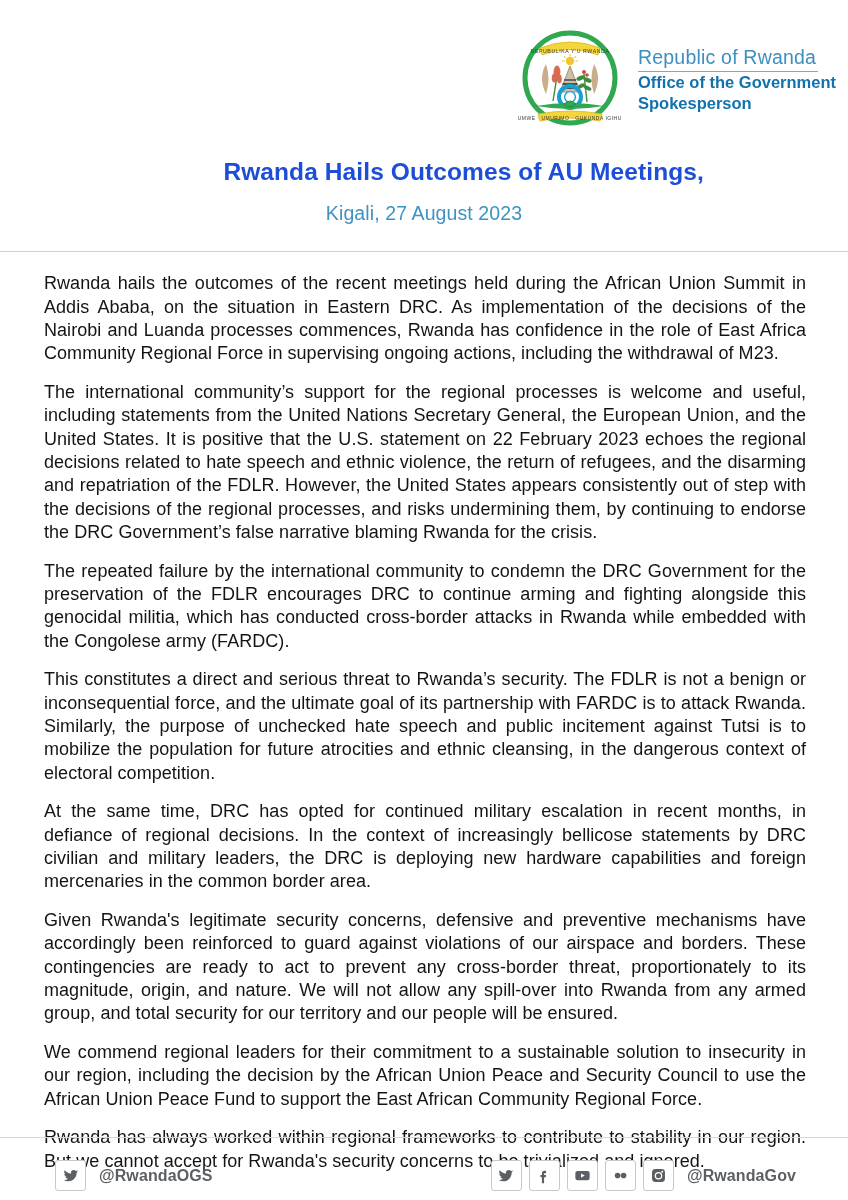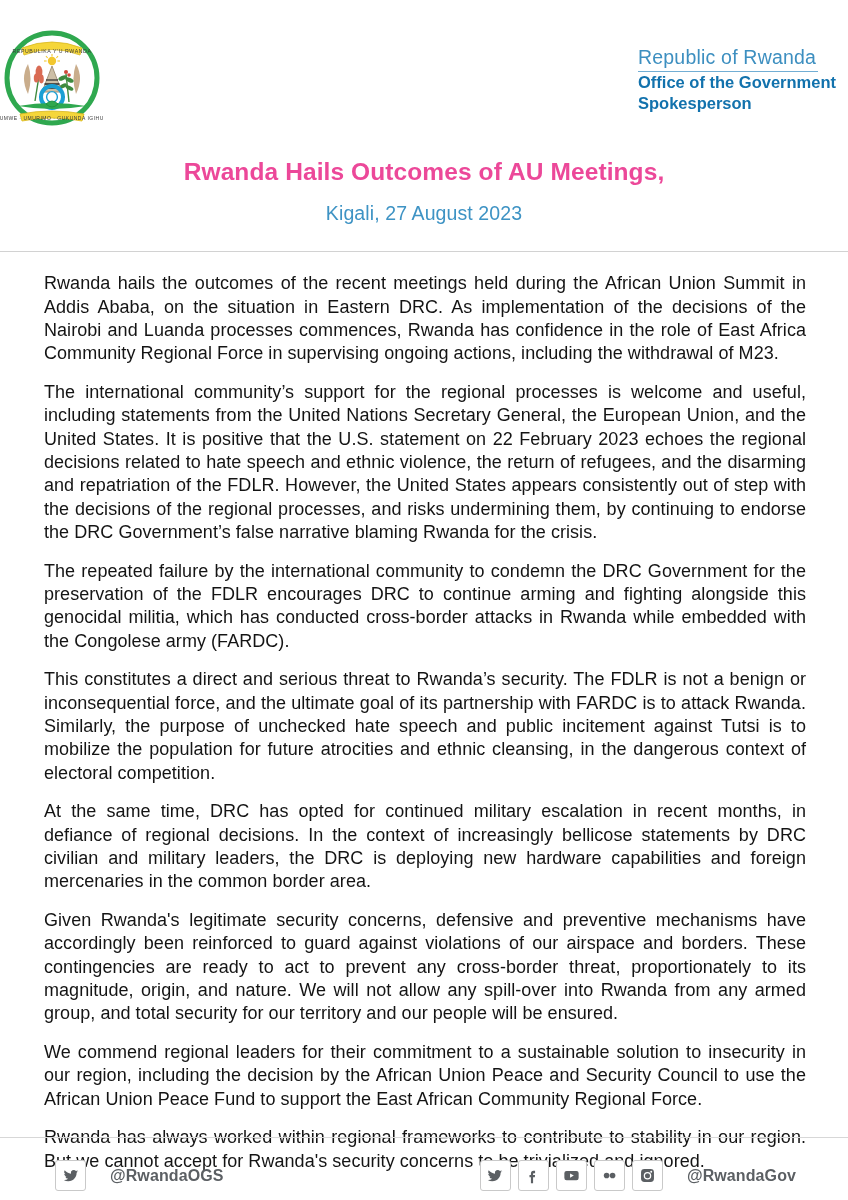--- a/index.html
+++ b/index.html
@@ -14,21 +14,21 @@
     font-family: "Liberation Sans", sans-serif;
     color: #111111;
     overflow: hidden;
     position: relative;
   }
 
   
   .masthead {
     display: flex;
     align-items: center;
-    justify-content: space-between;
+    justify-content: flex-end;
     gap: 16px;
     padding-top: 26px;
     padding-bottom: 4px;
   }
   .crest {
     width: 104px;
     height: 104px;
     flex: 0 0 104px;
   }
   .masthead-text {
@@ -54,25 +54,26 @@
   }
 
   
   .title-block {
     text-align: center;
     margin-top: 22px;
   }
   .doc-title {
     font-size: 24.5px;
     font-weight: bold;
-    color: #ec4899;
+    color: #1d4ed8;
     line-height: 1.27;
     letter-spacing: .1px;
     margin: 0 auto;
     max-width: 560px;
+    text-align: right;
   }
   .doc-dateline {
     font-size: 19.5px;
     color: #3e93c4;
     margin-top: 15px;
     letter-spacing: .1px;
   }
 
   .rule-top {
     width: 100%;
@@ -117,21 +118,21 @@
     height: 49px;
     display: flex;
     align-items: center;
     justify-content: space-between;
     padding: 0 52px 0 55px;
     box-sizing: border-box;
   }
   .footer-group {
     display: flex;
     align-items: center;
-    gap: 20px;
+    gap: 9px;
   }
   .icon-box {
     width: 29px;
     height: 29px;
     border: 1px solid #c9c9c9;
     border-radius: 3px;
     background: #ffffff;
     display: flex;
     align-items: center;
     justify-content: center;

